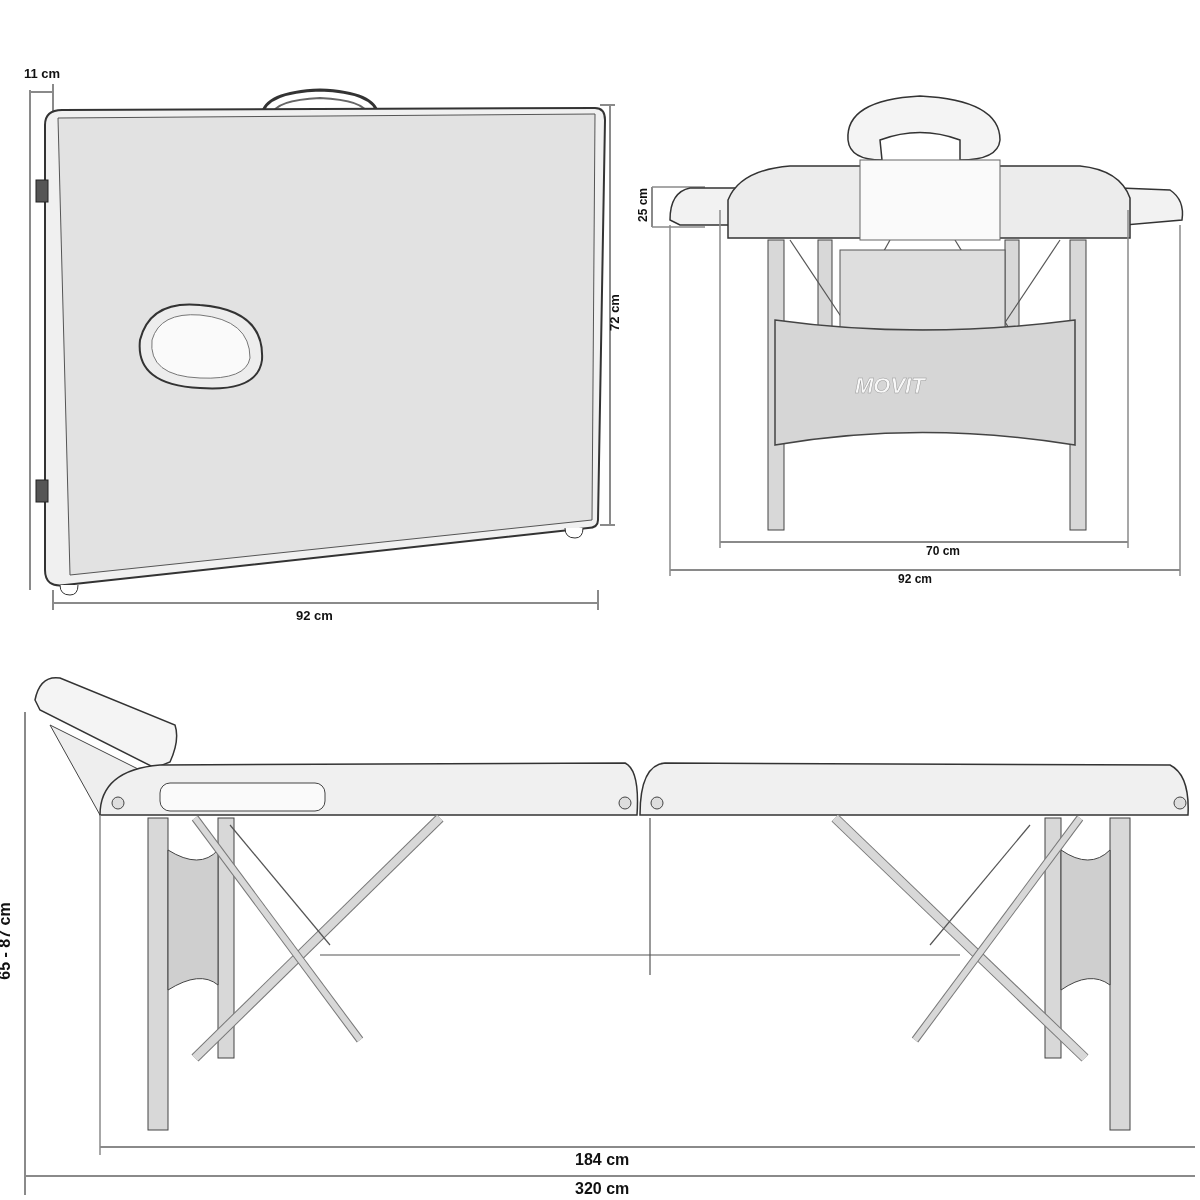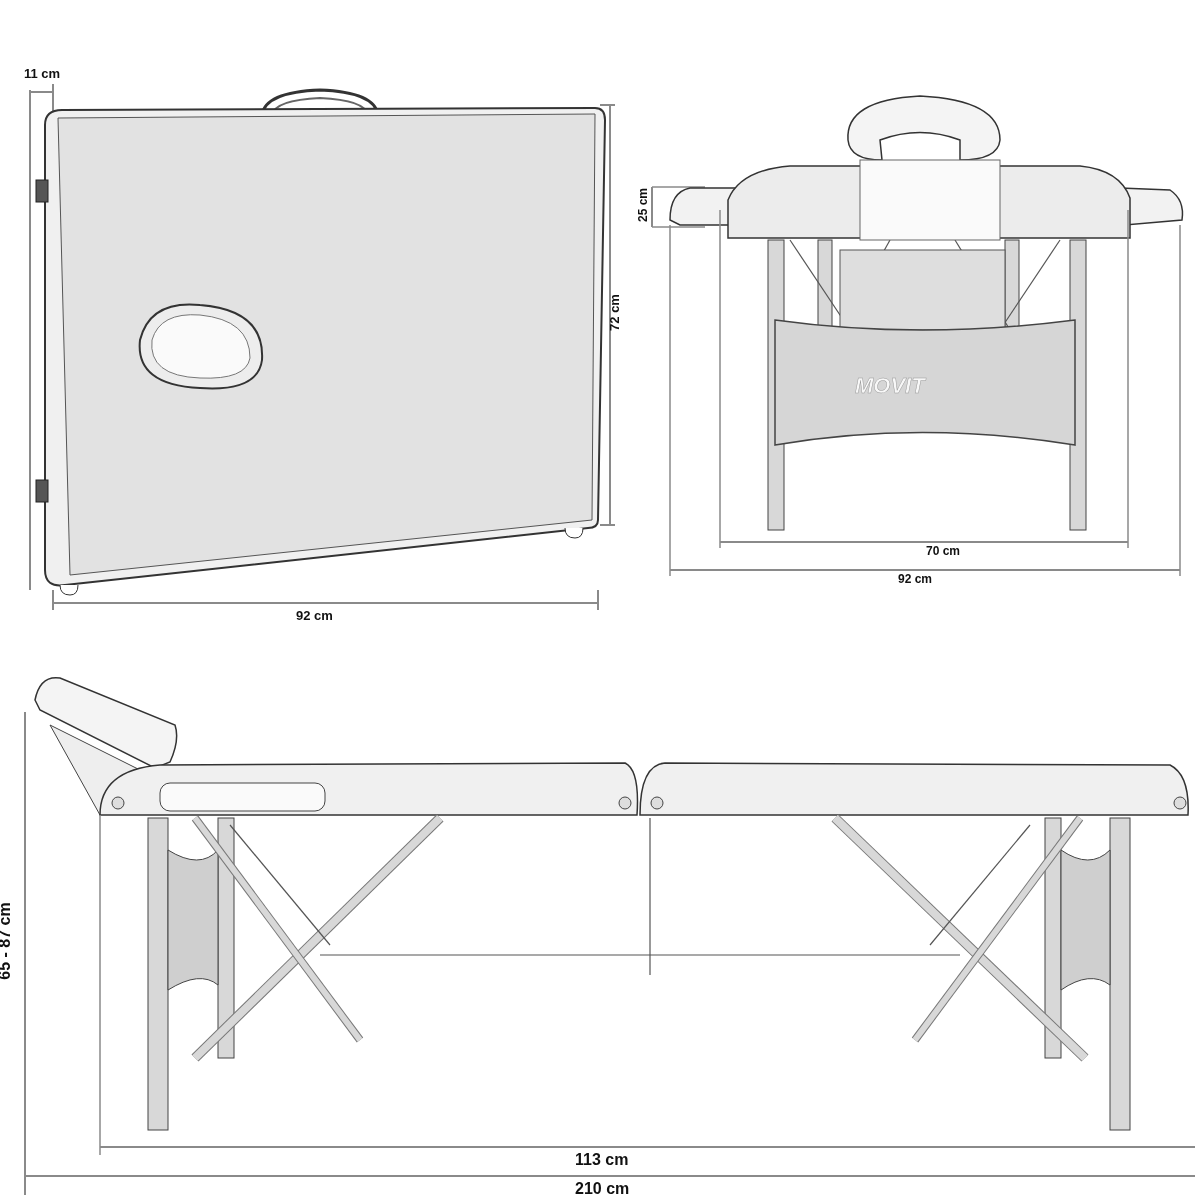--- a/index.html
+++ b/index.html
@@ -130,14 +130,14 @@
 
 <div class="lbl" style="left:24px;top:66px;">11 cm</div>
 <div class="lbl vert" style="left:596px;top:305px;">72 cm</div>
 <div class="lbl" style="left:296px;top:608px;">92 cm</div>
 
 <div class="lbl vert" style="left:626px;top:198px;font-size:12px;">25 cm</div>
 <div class="lbl" style="left:898px;top:544px;font-size:12px;margin-left:28px;">70 cm</div>
 <div class="lbl" style="left:898px;top:572px;font-size:12px;">92 cm</div>
 
 <div class="lbl vert big" style="left:-34px;top:932px;">65 - 87 cm</div>
-<div class="lbl big" style="left:575px;top:1151px;">113 cm</div>
-<div class="lbl big" style="left:575px;top:1180px;">210 cm</div>
+<div class="lbl big" style="left:575px;top:1151px;">184 cm</div>
+<div class="lbl big" style="left:575px;top:1180px;">320 cm</div>
 
 </body></html>

